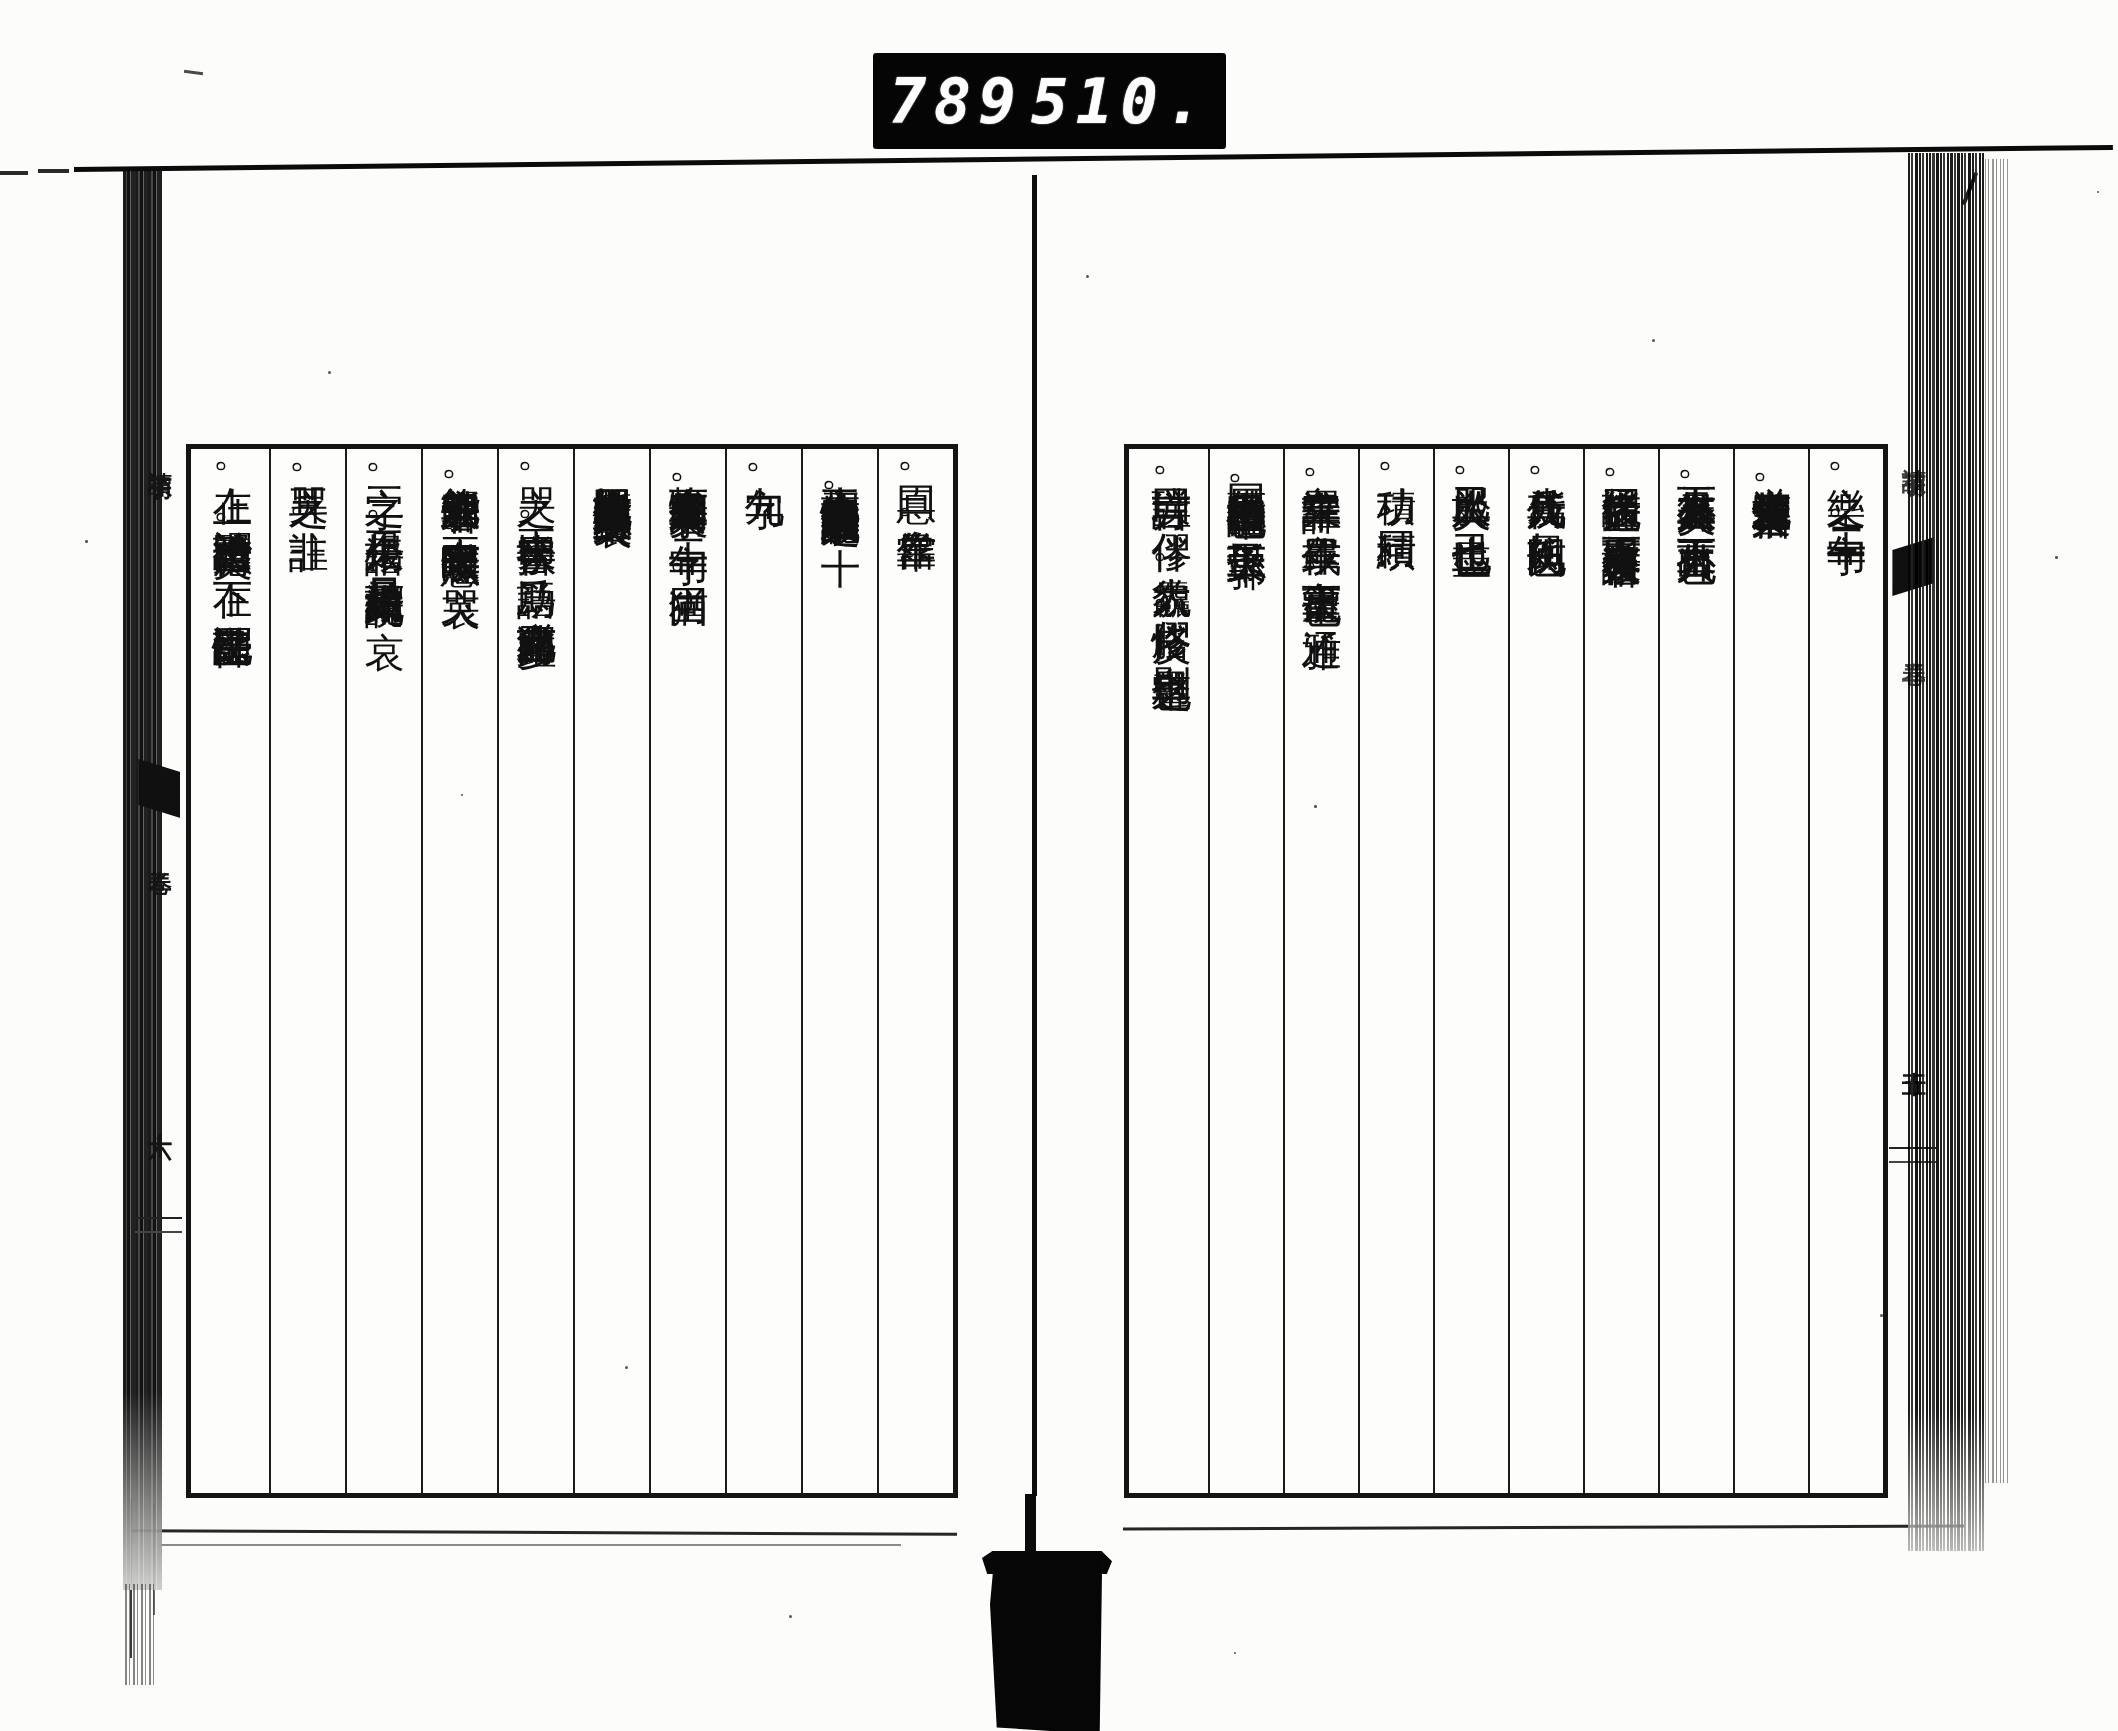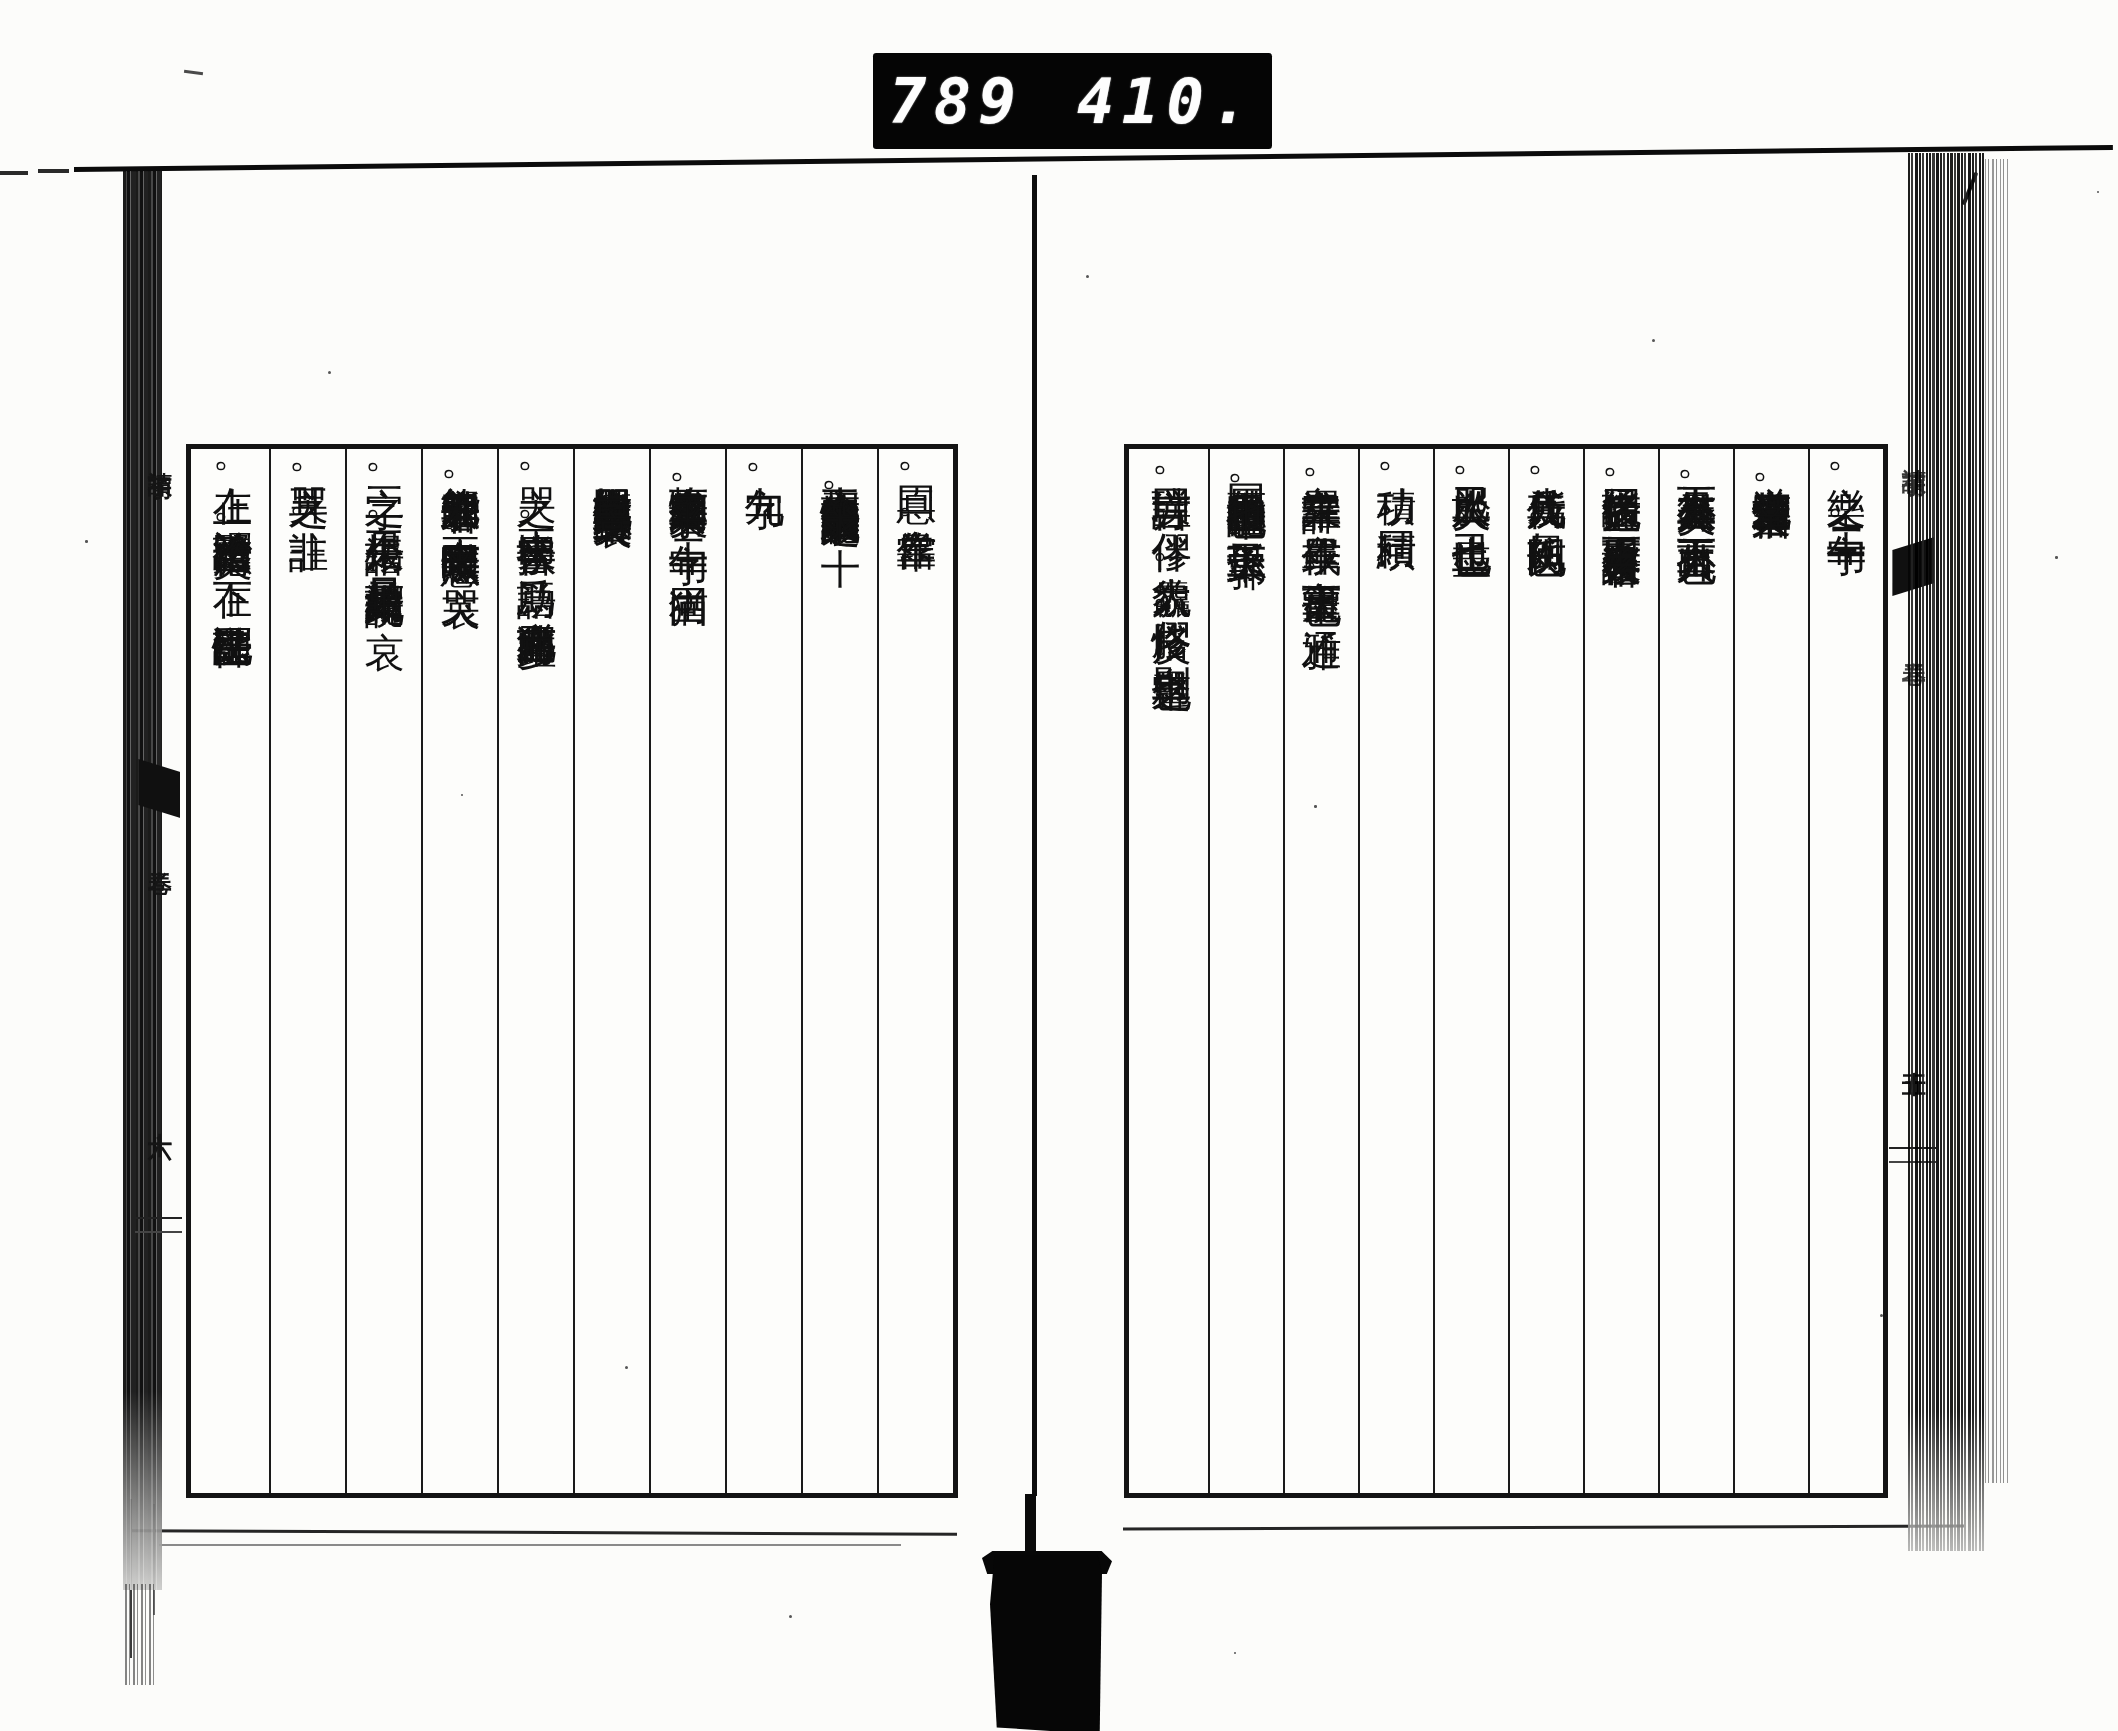--- a/index.html
+++ b/index.html
@@ -2,21 +2,21 @@
 <html style="font-size:8.5px"><head>
 <meta charset="utf-8">
 <style>
   html,body{margin:0;padding:0;background:#e9e9e6;}
   .canvas{
     position:relative;width:2119px;height:1731px;background:#fcfcfa;
     overflow:hidden;font-family:"DejaVu Serif",serif;color:#111;
   }
   
   .counter{
-    position:absolute;left:873px;top:53px;width:399px;height:96px;
+    position:absolute;left:873px;top:53px;width:353px;height:96px;
     background:#050505;display:flex;justify-content:space-between;align-items:center;
     padding:0 16px;box-sizing:border-box;border-radius:3.2px;
   }
   .seg{
     font-family:"DejaVu Sans Mono",monospace;font-style:italic;font-weight:700;
     font-size:62px;color:#fdfdfd;letter-spacing:7.4px;text-shadow:0 0 1.6px #cfcfcf;
   }
   
   .top-rule{position:absolute;left:74px;top:167px;width:2039px;height:5.3px;background:#0b0b0b;
     transform:rotate(-0.62deg);transform-origin:left center;}
@@ -99,21 +99,21 @@
   
   .dot{position:absolute;background:#555;border-radius:50%;width:3.2px;height:3.2px;}
 </style>
 </head>
 <body>
 
 <div class="canvas">
 
   <div class="counter">
     <span class="seg">789</span>
-    <span class="seg">410.</span>
+    <span class="seg">510.</span>
   </div>
 
   <div class="top-rule"></div>
   <div class="edge-dash d1"></div>
   <div class="edge-dash d2"></div>
   <div class="edge-dash d3"></div>
   <div class="corner-scratch"></div>
 
   <div class="gutter-line"></div>
   <div class="clamp-rod"></div>

